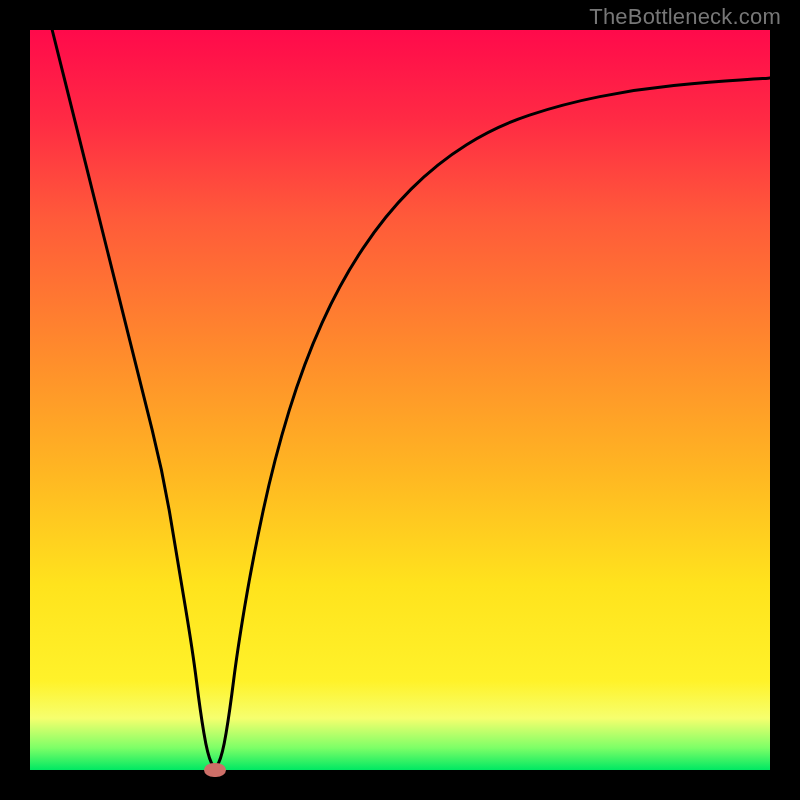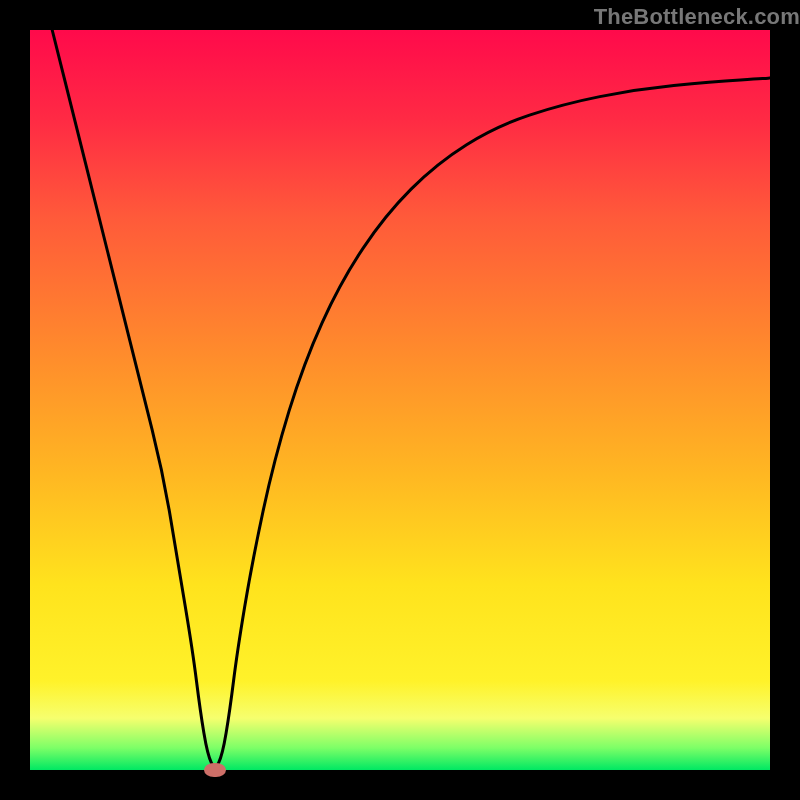--- a/index.html
+++ b/index.html
@@ -34,24 +34,24 @@
       var(--c-yellow) 75%,
       var(--c-yellow2) 88%,
       var(--c-lyellow) 93%,
       var(--c-green) 97%,
       var(--c-green2) 100%
     );
   }
   .watermark {
     position: absolute;
     top: 4px;
-    right: 0;
+    right: 19px;
     color: #777;
     font-size: 22px;
-    font-weight: 700;
+    font-weight: 400;
     letter-spacing: 0.2px;
     user-select: none;
   }
   svg.curve {
     position: absolute;
     left: 0;
     top: 0;
     width: 740px;
     height: 740px;
     overflow: visible;

